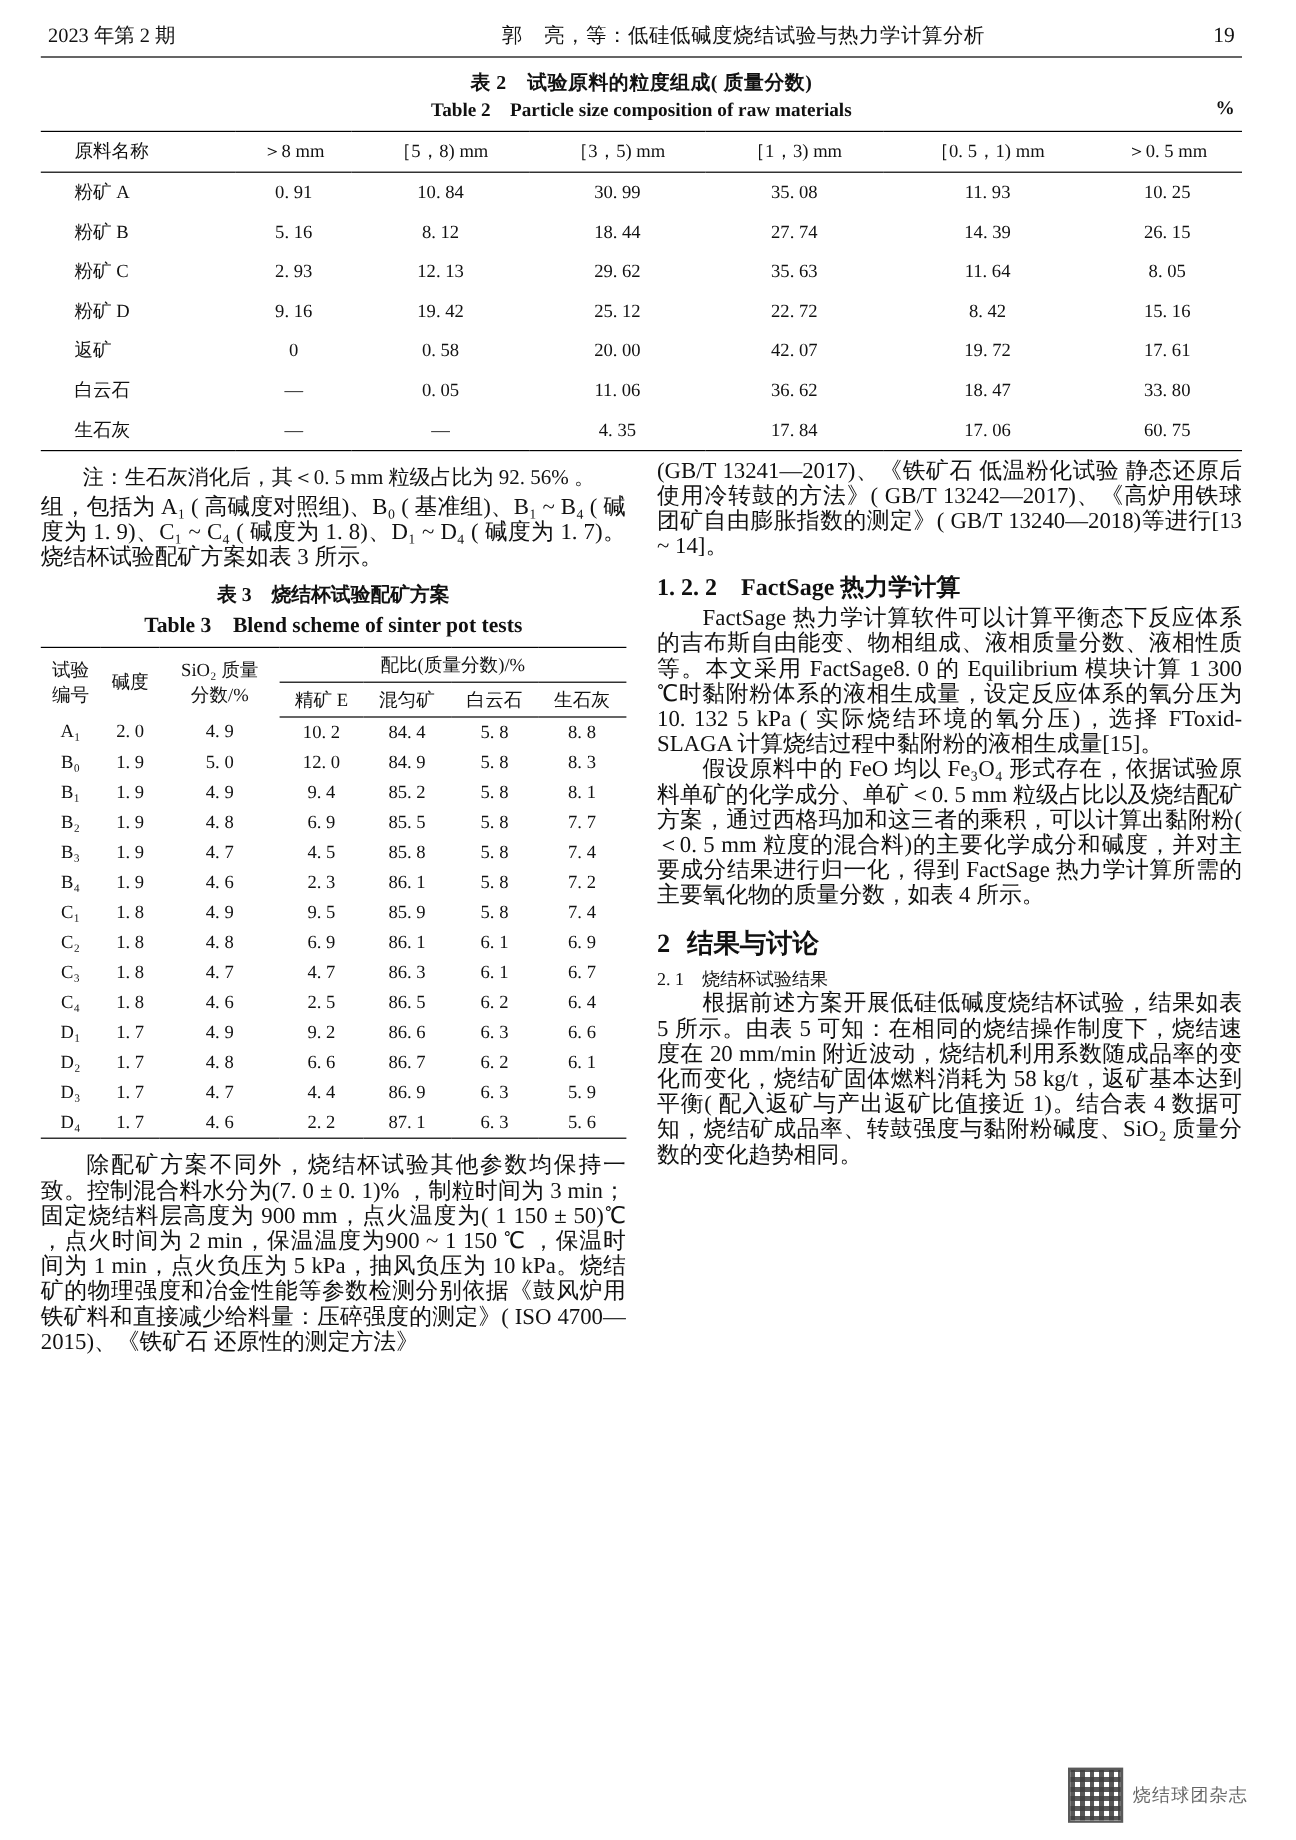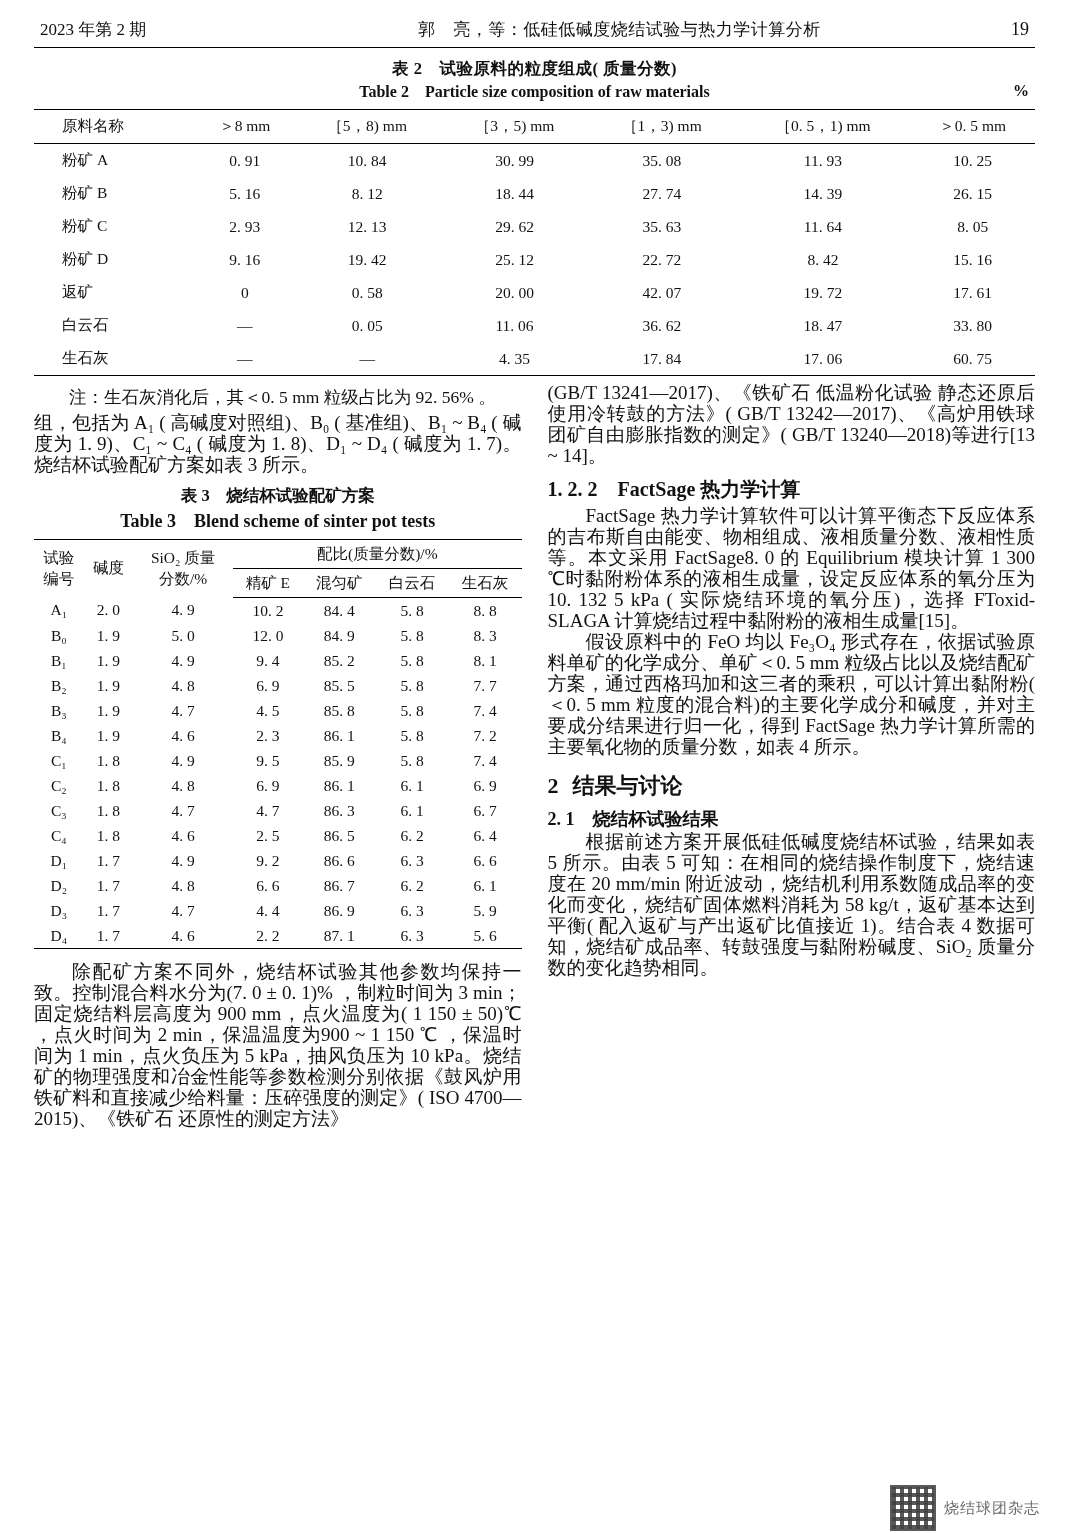--- a/index.html
+++ b/index.html
@@ -109,29 +109,29 @@
   table.t3 th.grp{
     border-bottom:.8px solid #000;
   }
   table.t3 tbody tr:last-child td{
     border-bottom:1.4px solid #000;
   }
   .sec-h{
     font-size:20px;font-weight:bold;margin:10px 0 2px;
   }
   .sec-h2{
-    font-size:18px;font-weight:bold;margin:6px 0 0;
+    font-size:15px;font-weight:normal;margin:6px 0 0;
   }
   .sec-big{
     font-size:22px;font-weight:bold;margin:14px 0 4px;
   }
   .sec-big .num{margin-right:14px;}
   
   .wm{
-    position:absolute;right:40px;bottom:2px;
+    position:absolute;right:40px;bottom:14px;
     display:flex;align-items:center;gap:8px;
     opacity:.75;
   }
   .wm .qr{
     width:46px;height:46px;
     background:
       repeating-linear-gradient(0deg,#222 0 4px,#fff 4px 8px),
       repeating-linear-gradient(90deg,#222 0 4px,#fff 4px 8px);
     background-blend-mode:multiply;
     border:2px solid #222;

